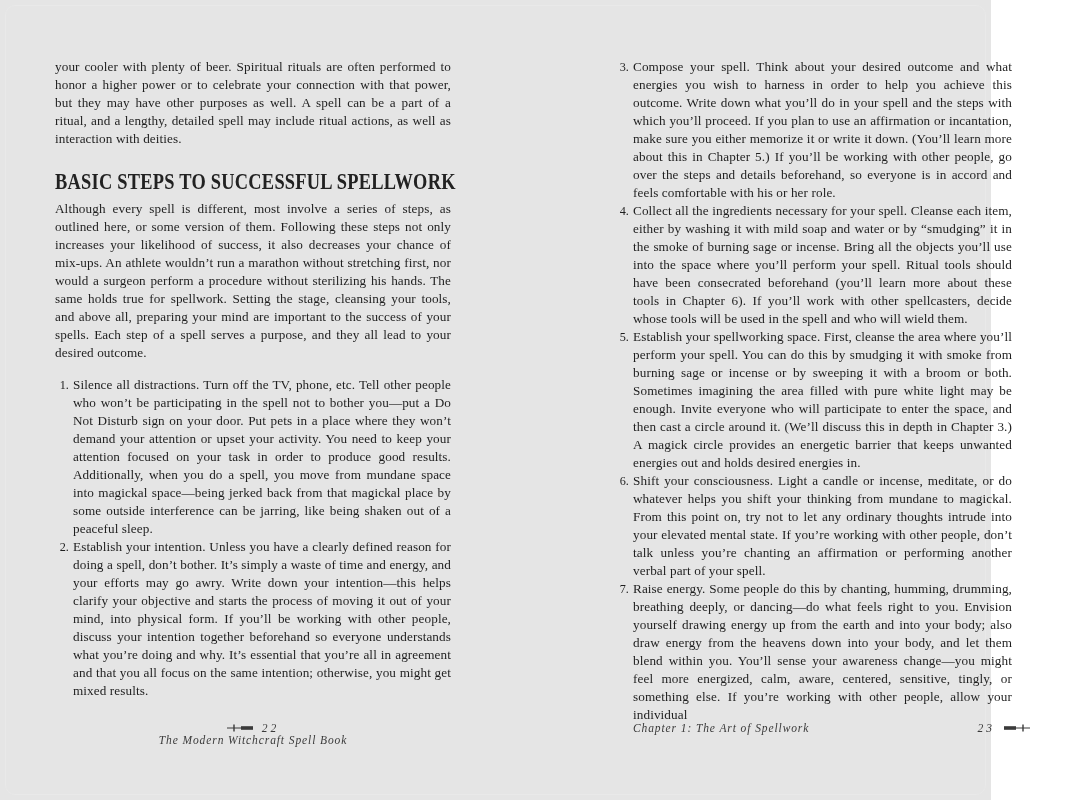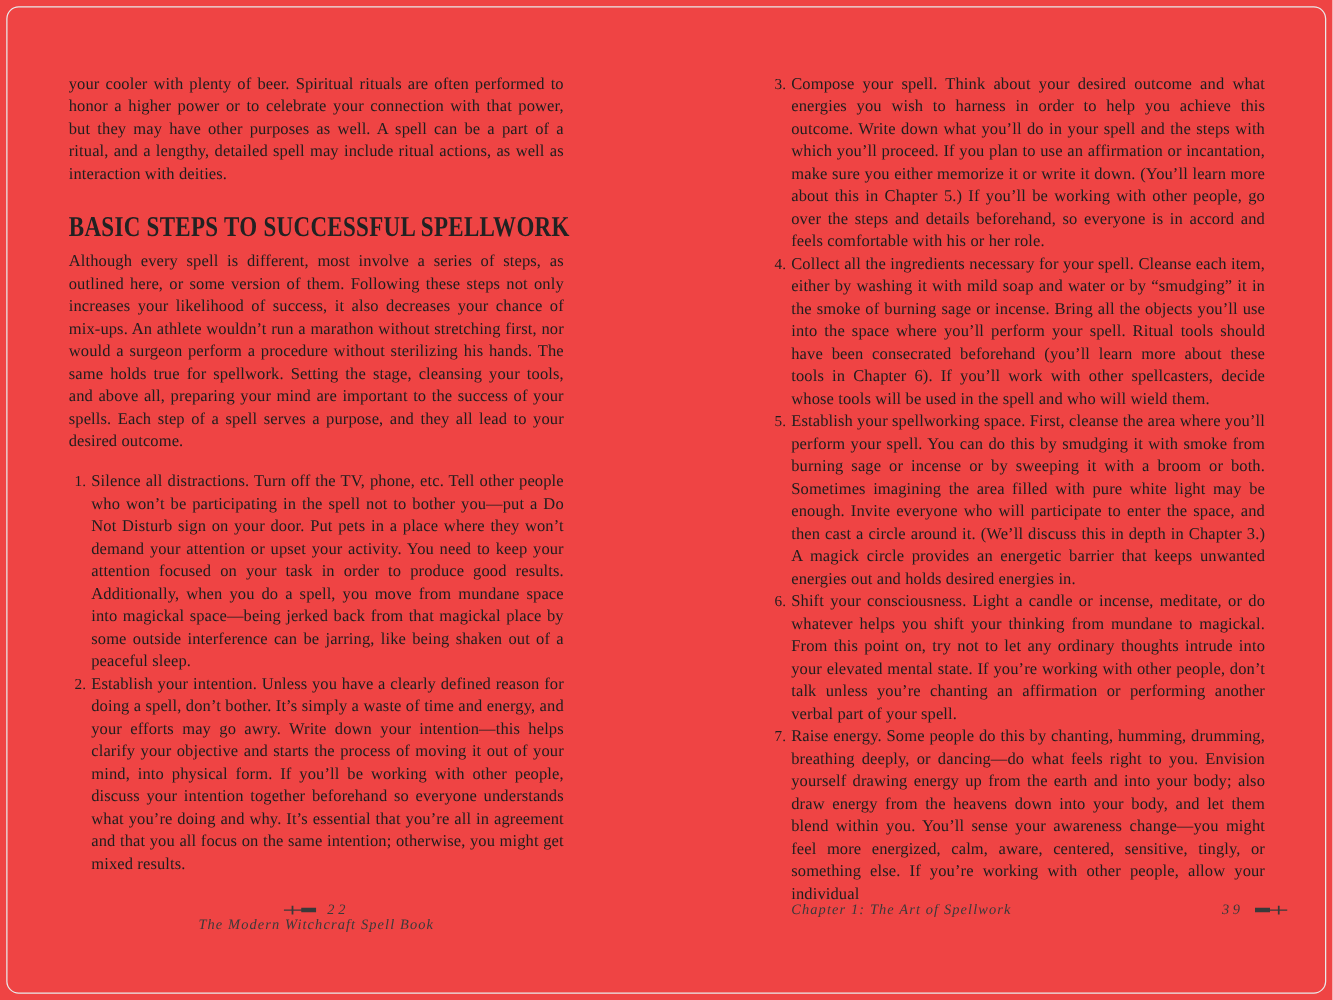--- a/index.html
+++ b/index.html
@@ -7,23 +7,23 @@
     padding: 0;
     background: #ffffff;
     width: 1066px;
     height: 800px;
     font-family: "Liberation Serif", serif;
     color: #1e1e1e;
     overflow: hidden;
   }
   .canvas {
     position: relative;
-    width: 1066px;
+    width: 991px;
     height: 800px;
-    background: #ef4444;
+    background: #e5e5e5;
     box-sizing: border-box;
     text-decoration: underline;
   }
   .frame {
     position: absolute;
     inset: 5px;
     border: 1px solid #e9e9e9;
     border-radius: 10px;
     pointer-events: none;
   }
@@ -153,21 +153,21 @@
         <rect x="14" y="3.2" width="12" height="3.6" fill="#3a3a3a"></rect>
       </svg>
       <span class="pagenum">22</span>
     </span>
     <span>The Modern Witchcraft Spell Book</span>
   </div>
 
   <div class="footer right">
     <span>Chapter 1: The Art of Spellwork</span>
     <span class="side">
-      <span class="pagenum">39</span>
+      <span class="pagenum">23</span>
       <svg class="orn mirror" width="26" height="10" viewBox="0 0 26 10">
         <line x1="0" y1="5" x2="16" y2="5" stroke="#3a3a3a" stroke-width="1"></line>
         <line x1="7" y1="1.5" x2="7" y2="8.5" stroke="#3a3a3a" stroke-width="1.4"></line>
         <rect x="14" y="3.2" width="12" height="3.6" fill="#3a3a3a"></rect>
       </svg>
     </span>
   </div>
 </div>
 
 </body></html>

